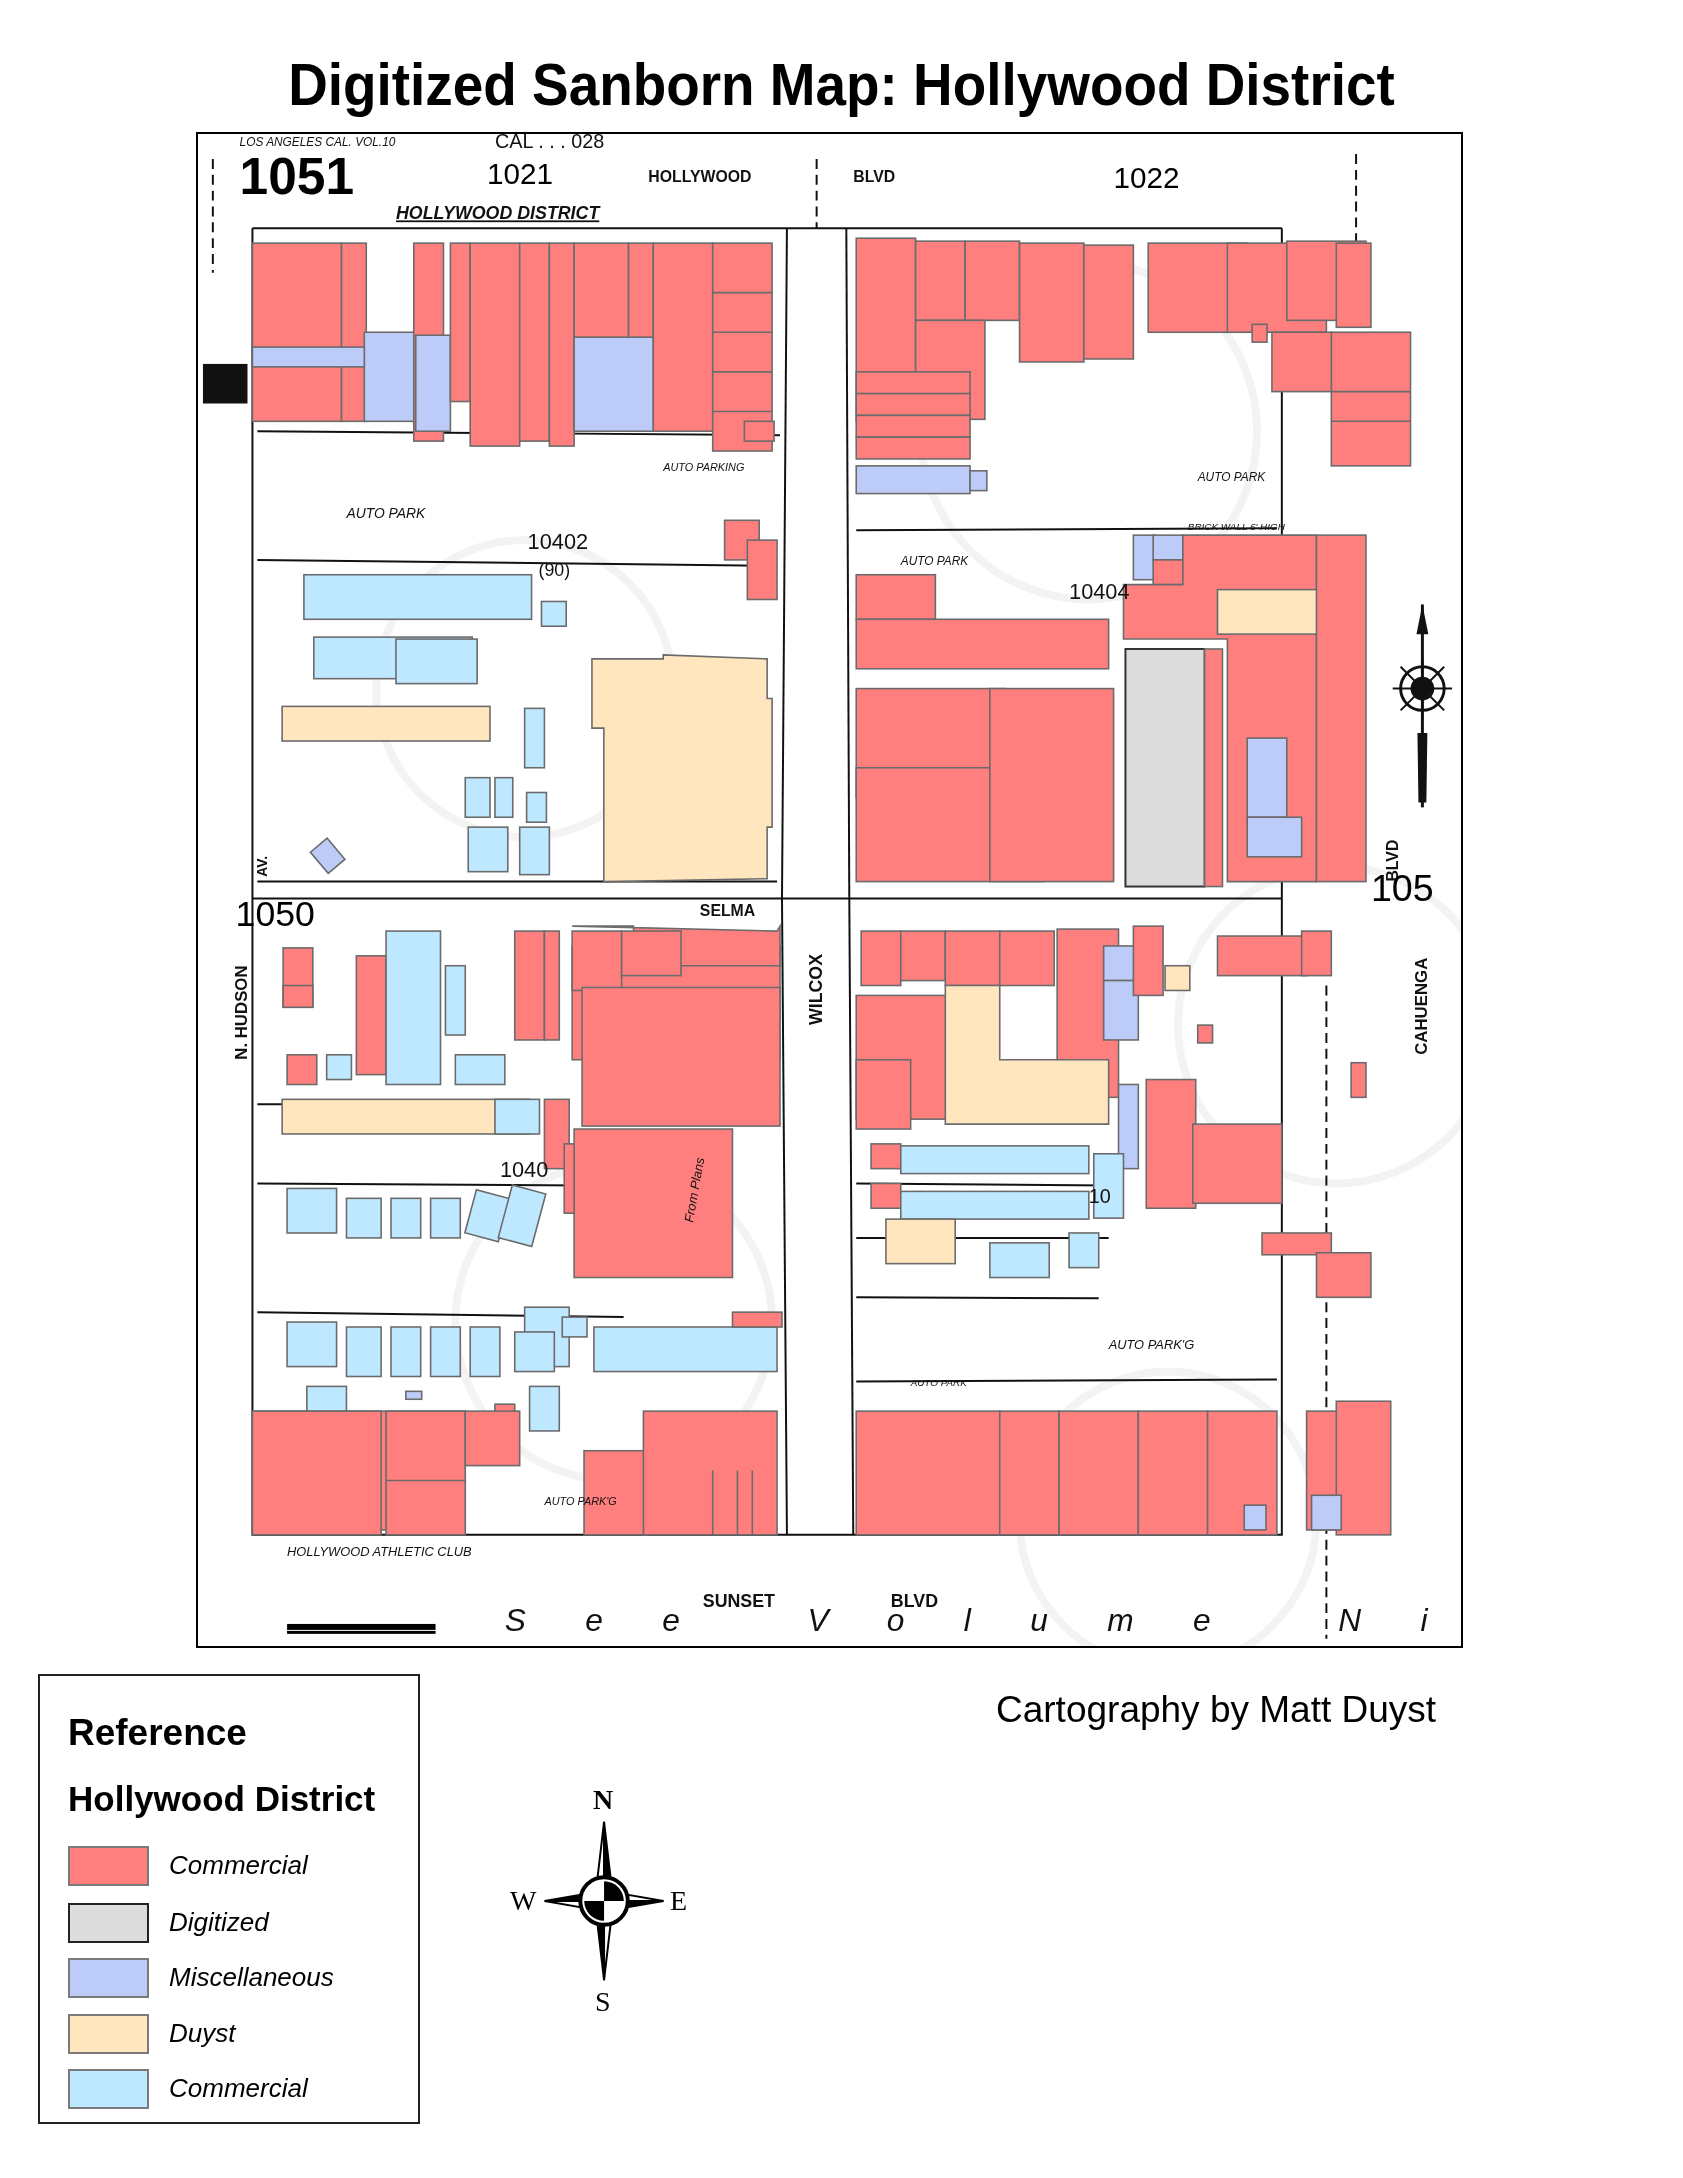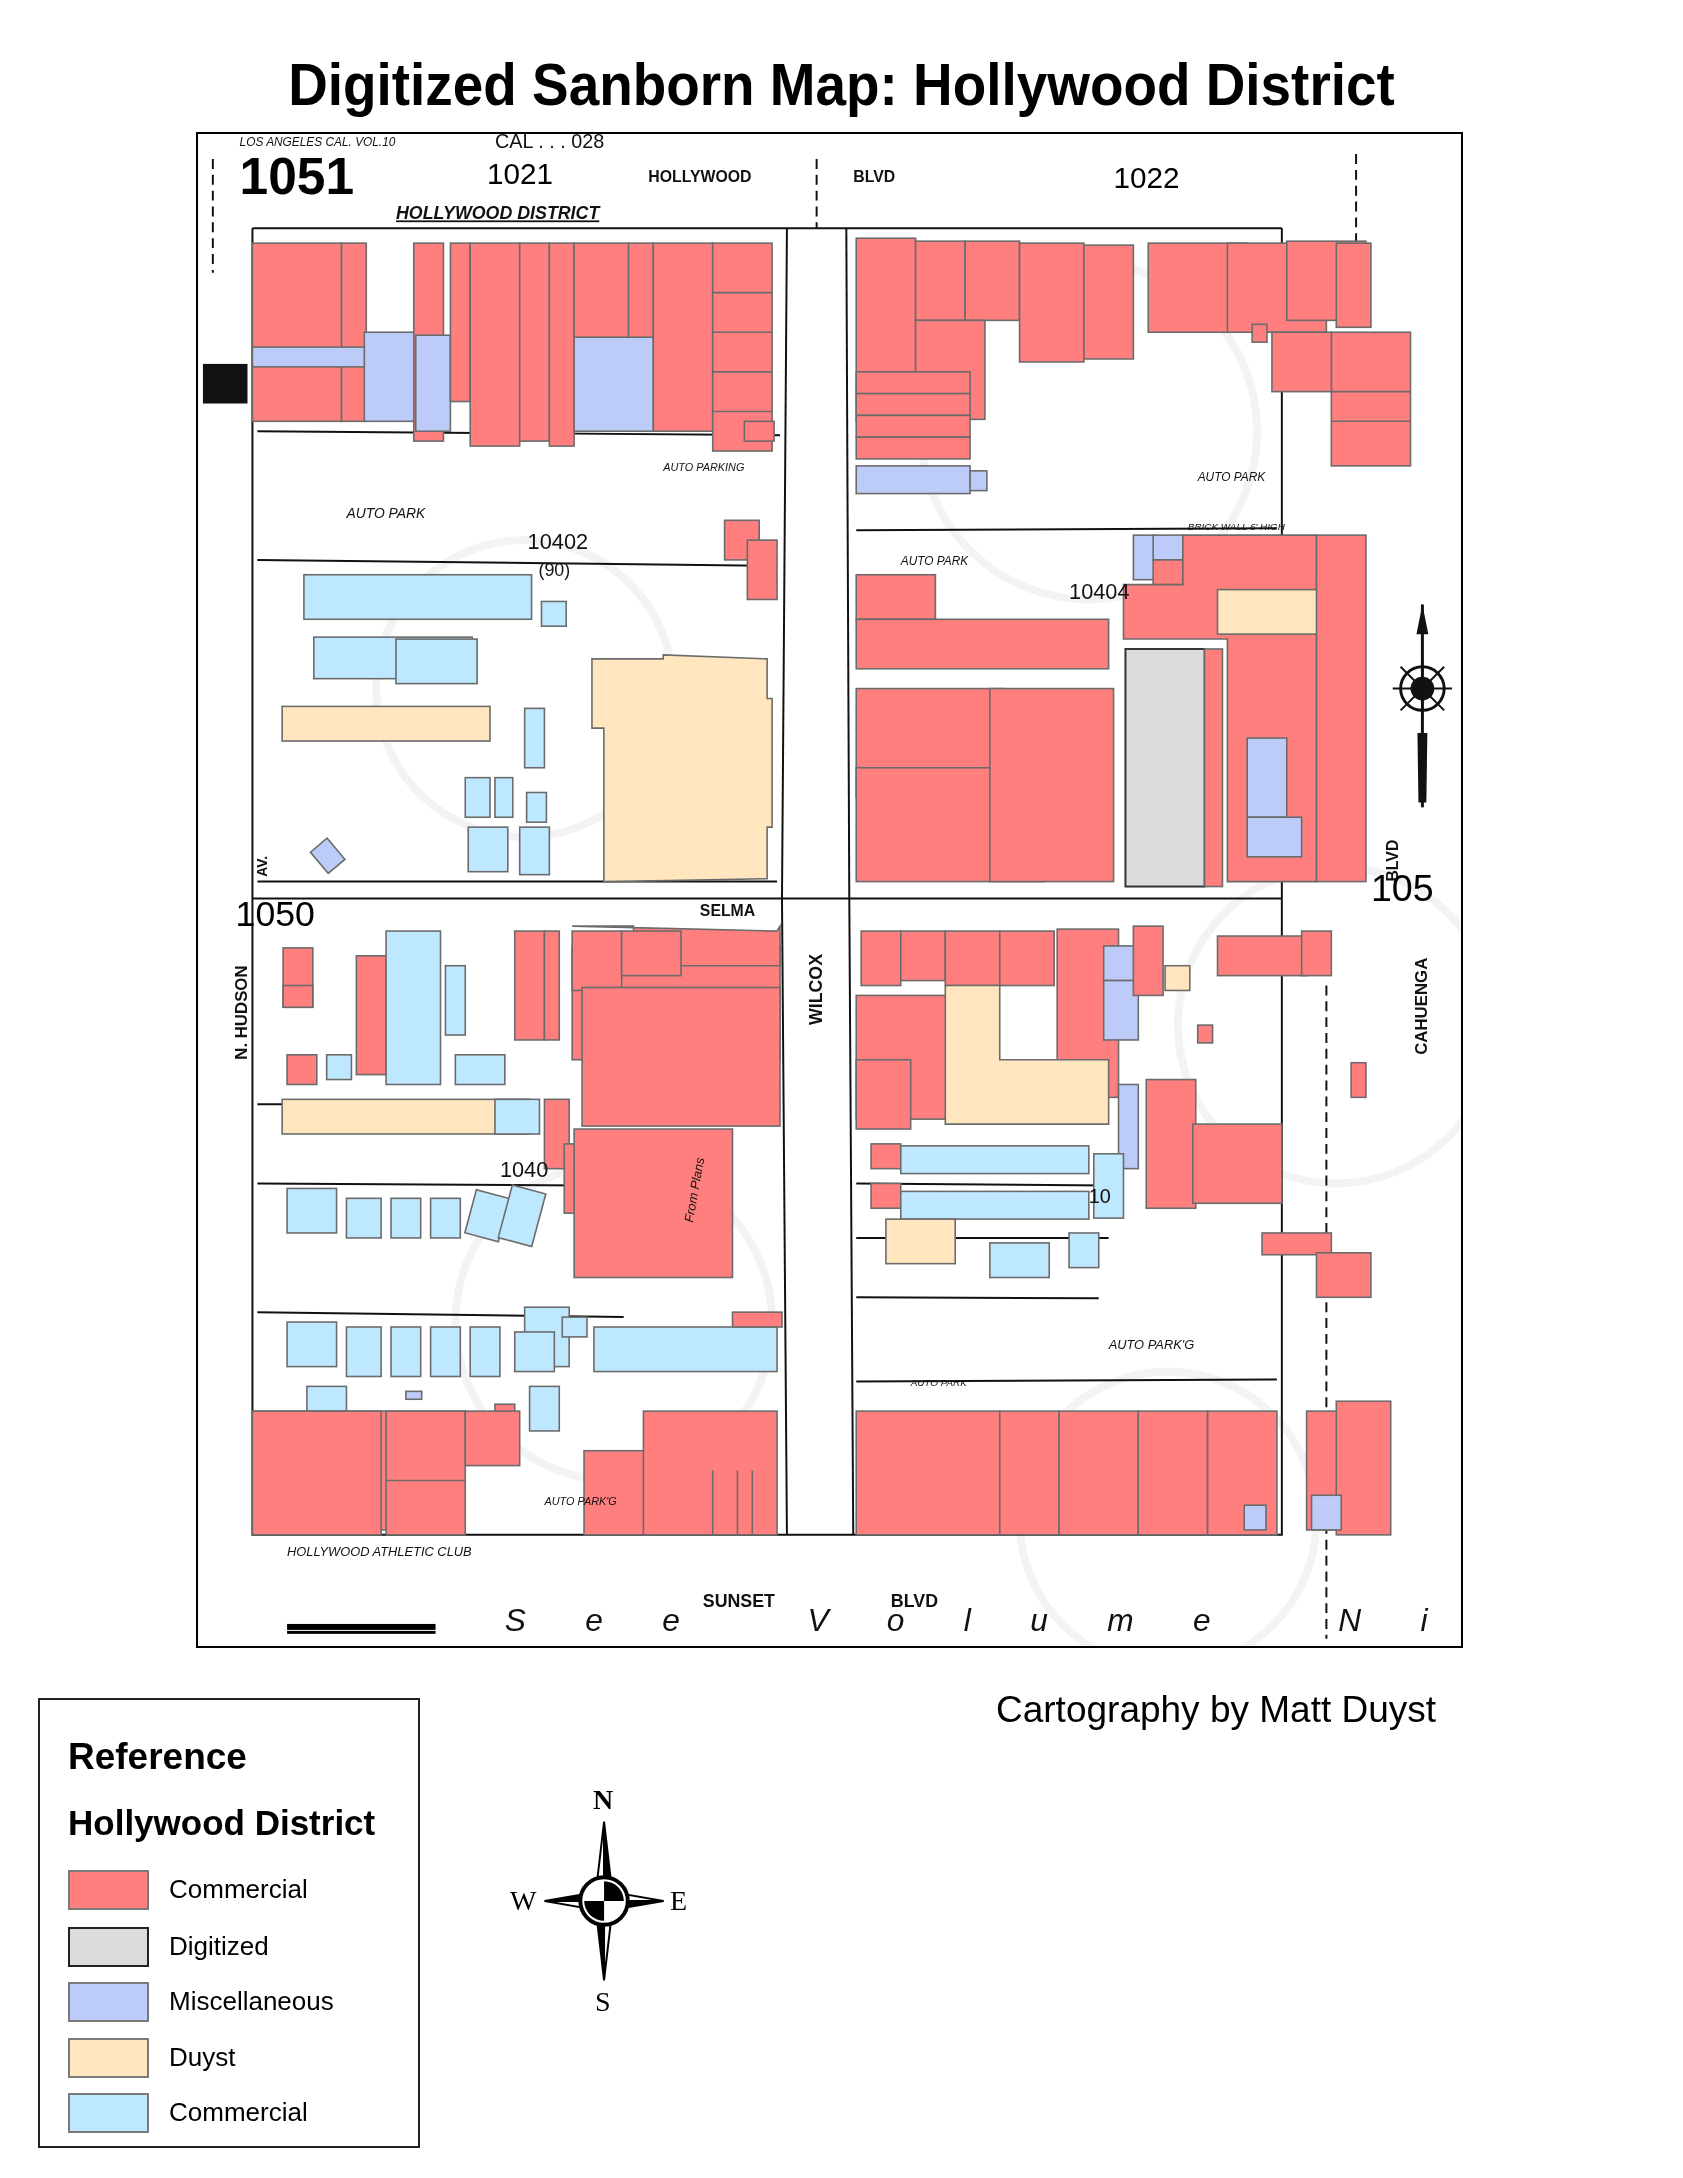--- a/index.html
+++ b/index.html
@@ -1,26 +1,26 @@
 <!DOCTYPE html>
 <html><head>
 <meta charset="utf-8">
 <style>
   html, body { margin:0; padding:0; background:#ffffff; }
   body { width:1683px; height:2178px; position:relative; overflow:hidden; font-family:"Liberation Sans", sans-serif; }
   .title { position:absolute; left:0; width:1683px; top:51px; text-align:center; font-size:59px; font-weight:bold; color:#000; letter-spacing:0px; transform:scaleX(0.93); transform-origin:center; }
   .mapframe { position:absolute; left:196px; top:132px; width:1263px; height:1512px; border:2px solid #000; background:#fff; overflow:hidden; }
   .mapframe svg { position:absolute; left:0; top:0; }
   .credit { position:absolute; left:996px; top:1689px; font-size:37px; color:#000;text-align:right; }
-  .legend { position:absolute; left:38px; top:1674px; width:378px; height:446px; border:2px solid #222; background:#fff;margin-top:24px; }
+  .legend { position:absolute; left:38px; top:1674px; width:378px; height:446px; border:2px solid #222; background:#fff; }
   .legend .lh1 { position:absolute; left:28px; top:36px; font-size:37px; font-weight:bold; }
   .legend .lh2 { position:absolute; left:28px; top:103px; font-size:35px; font-weight:bold; }
   .legend .item { position:absolute; left:28px; height:44px; }
   .legend .sw { position:absolute; left:0; top:0; width:81px; height:40px; box-sizing:border-box; border:2px solid #7a7a7a; }
-  .legend .lbl { position:absolute; left:101px; top:4px; font-size:26px; white-space:nowrap; }
+  .legend .lbl { position:absolute; left:101px; top:4px; font-size:26px; white-space:nowrap;font-style:italic; }
   .compass { position:absolute; left:510px; top:1802px; width:198px; height:198px; }
   .cl { position:absolute; font-family:"Liberation Serif", serif; font-size:28px; color:#000; }
   .street { font-family:"Liberation Sans", sans-serif; font-weight:bold; fill:#111; }
   .hand { font-family:"Liberation Sans", sans-serif; fill:#111; font-style:italic; }
   .num { font-family:"Liberation Sans", sans-serif; fill:#111; }
 </style>
 </head>
 <body>
 
 <div class="title">Digitized Sanborn Map: Hollywood District</div>

